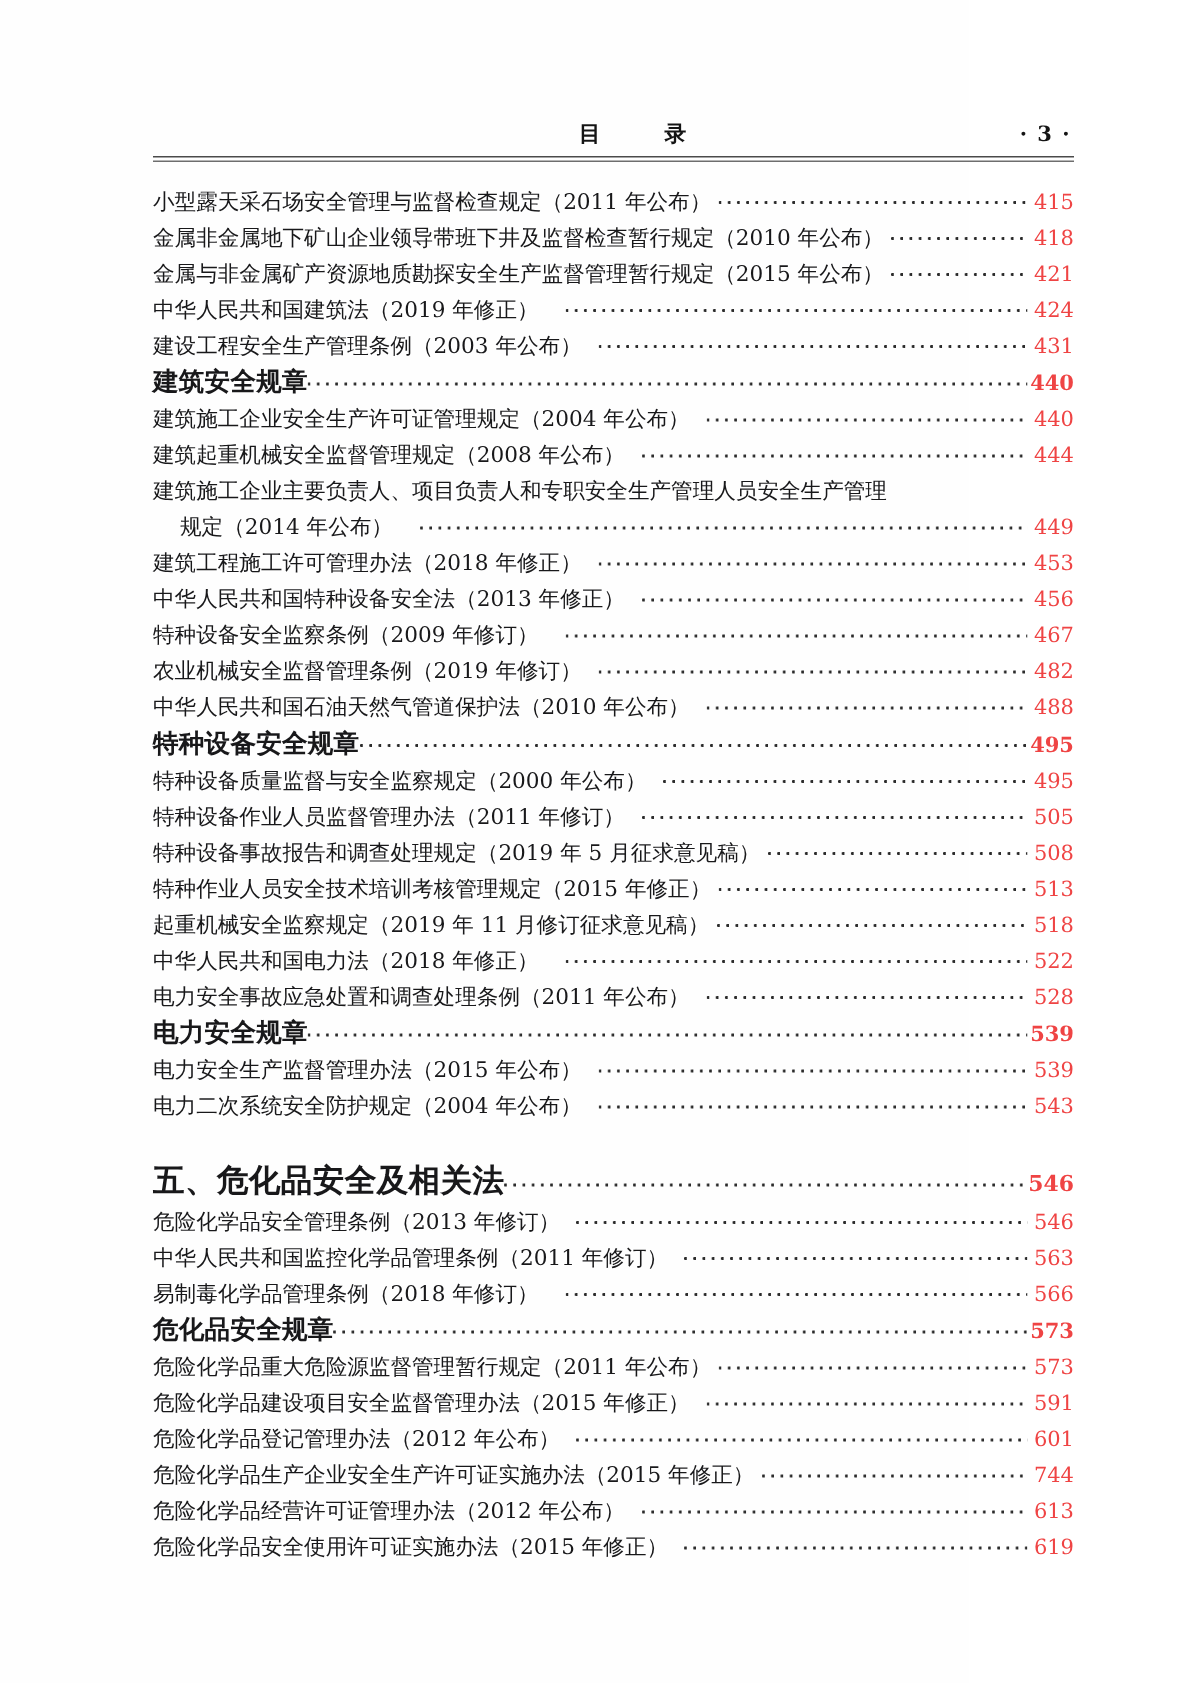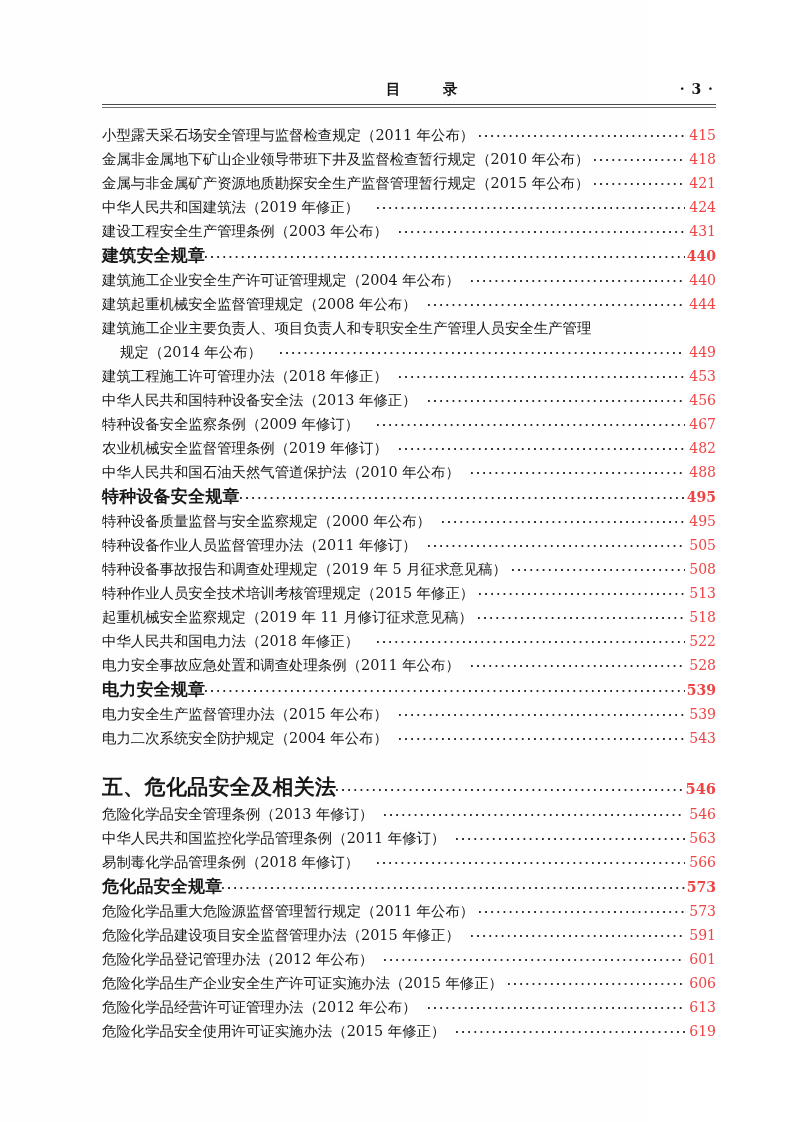--- a/index.html
+++ b/index.html
@@ -315,21 +315,21 @@
           <span class="folio">591</span>
         </div>
         <div class="entry  gap-md">
           <span class="title">危险化学品登记管理办法（2012 年公布）</span>
           <span class="leader"></span>
           <span class="folio">601</span>
         </div>
         <div class="entry  gap-sm">
           <span class="title">危险化学品生产企业安全生产许可证实施办法（2015 年修正）</span>
           <span class="leader"></span>
-          <span class="folio">606</span>
+          <span class="folio">744</span>
         </div>
         <div class="entry  gap-md">
           <span class="title">危险化学品经营许可证管理办法（2012 年公布）</span>
           <span class="leader"></span>
           <span class="folio">613</span>
         </div>
         <div class="entry  gap-md">
           <span class="title">危险化学品安全使用许可证实施办法（2015 年修正）</span>
           <span class="leader"></span>
           <span class="folio">619</span>

